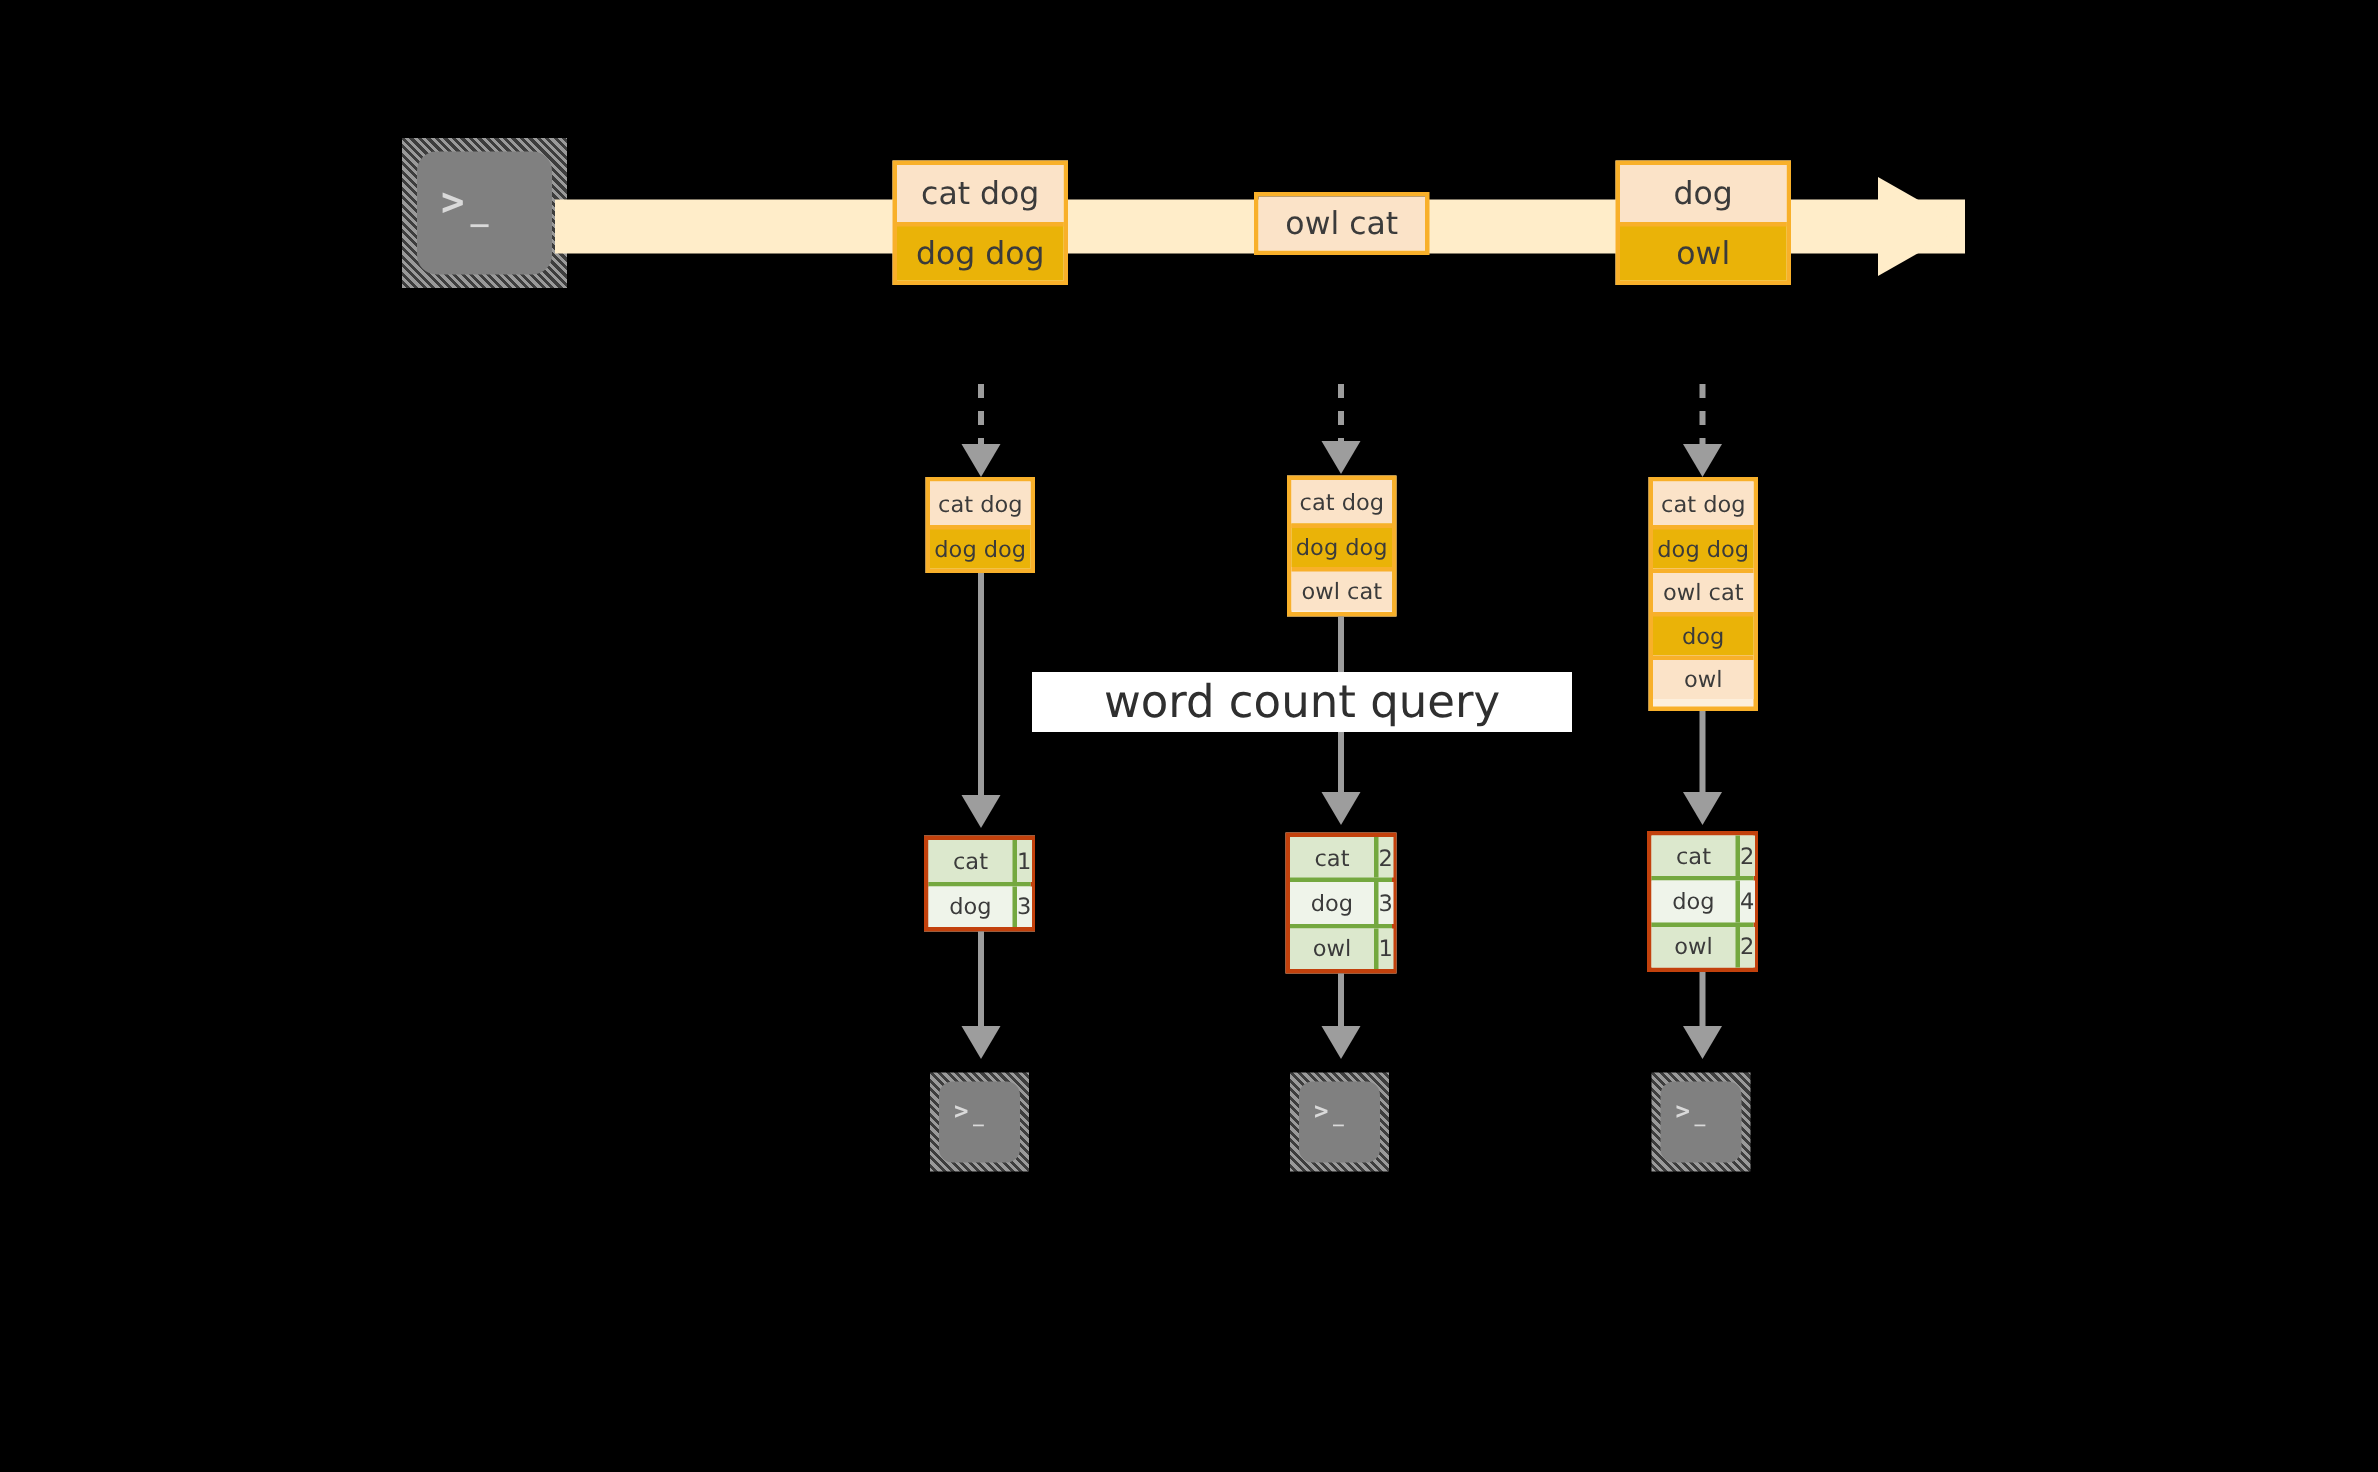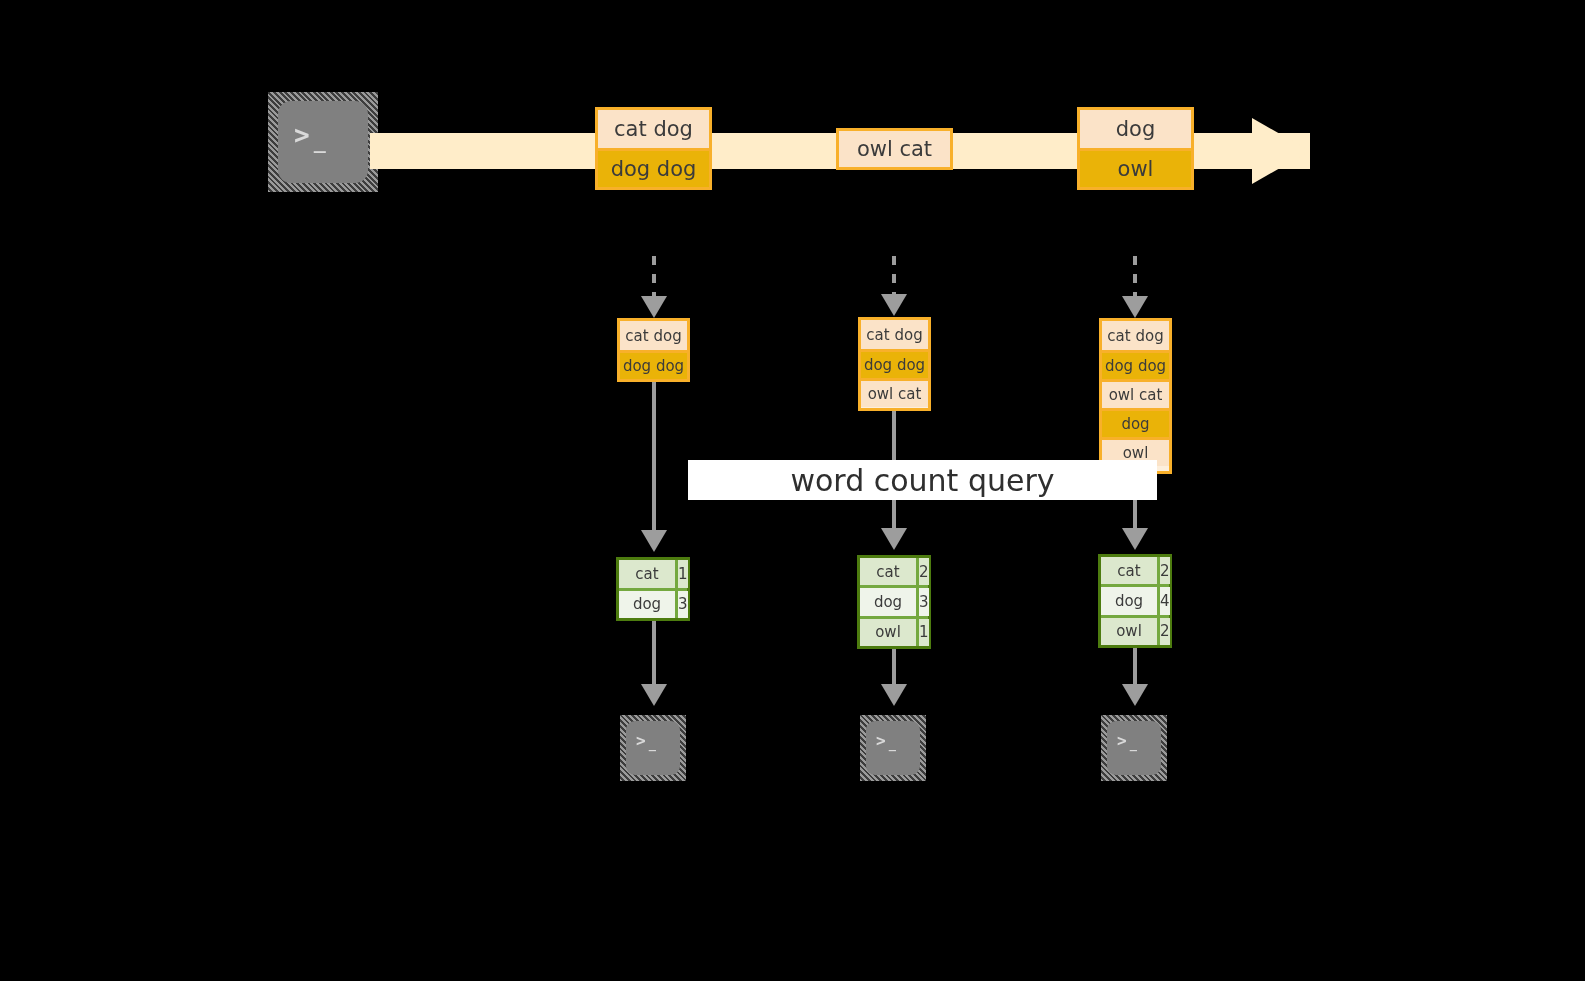--- a/index.html
+++ b/index.html
@@ -23,21 +23,21 @@
 
   
   .rec{position:absolute;box-sizing:border-box;border:3px solid #F8B02A;background:#FDEFDC;}
   .rec .cell{box-sizing:border-box;display:flex;align-items:center;justify-content:center;
              color:#3b3b3b;white-space:nowrap;}
   .rec .cell.dark{background:#FBE3C8;}
   .rec .cell.light{background:#eab308;}
   .rec .cell+.cell{border-top:3px solid #F8B02A;}
 
   
-  .tbl{position:absolute;box-sizing:border-box;border:3px solid #4d7c0f;background:#E6EFDC;
+  .tbl{position:absolute;box-sizing:border-box;border:3px solid #c2410c;background:#E6EFDC;
        display:flex;flex-direction:column;}
   .tbl .row{display:flex;flex:1 1 auto;}
   .tbl .row+.row{border-top:3px solid #74A83F;}
   .tbl .c{box-sizing:border-box;display:flex;align-items:center;justify-content:center;
           color:#3b3b3b;white-space:nowrap;}
   .tbl .c.k{flex:0 0 56px;}
   .tbl .c.v{flex:1 1 auto;border-left:3px solid #74A83F;}
   .tbl .row.dark .c{background:#DCE8CD;}
   .tbl .row.light .c{background:#EFF4EA;}
 
@@ -174,15 +174,15 @@
   </div>
 
   <div class="vline" style="left:1133px;top:648px;height:40px;"></div>
   <div class="vhead" style="left:1122px;top:684px;border-width:22px 13px 0 13px;"></div>
 
   <div class="term" style="left:1101px;top:715px;width:66px;height:66px;">
     <div class="body" style="left:6px;top:6px;right:6px;bottom:6px;border-radius:9px;"></div>
     <div class="glyph" style="left:16px;top:18px;font-size:16px;">&gt;<span class="u" style="font-size:12px;padding-left:3px;">_</span></div>
   </div>
 
-  <div class="label" style="left:688px;top:460px;width:469px;height:40px;font-size:30px;">word count query</div>
+  <div class="label" style="left:688px;top:448px;width:360px;height:40px;font-size:30px;">word count query</div>
 
 </div>
 
 </body></html>

